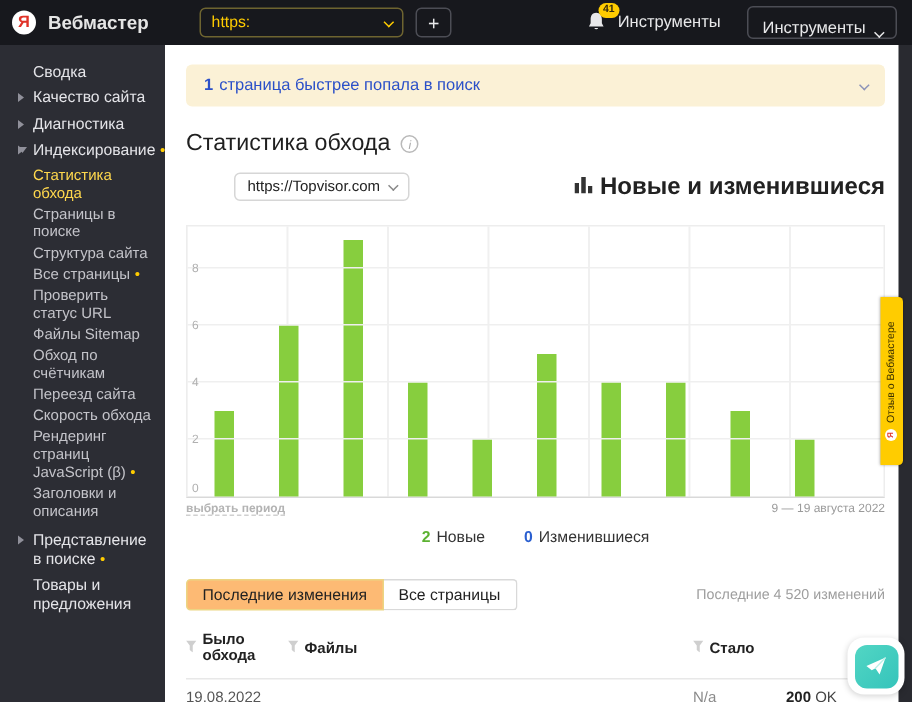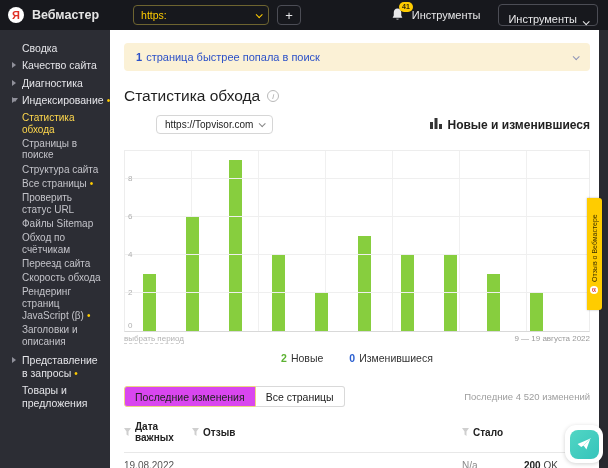--- a/index.html
+++ b/index.html
@@ -52,47 +52,47 @@
   .page-title-row { display:flex; align-items:center; gap:7px; margin-top:16px; }
   .page-title { font-size:15.5px; color:#1f1f1f; font-weight:500; }
   .info-icon { width:12px; height:12px; border:1px solid #b9b9b9; border-radius:50%; color:#a8a8a8;
                font-size:8px; display:flex; align-items:center; justify-content:center; font-style:italic; cursor:pointer; }
 
   .controls-row { display:flex; align-items:center; margin-top:10px;padding-left:32px; }
   .url-select { border:1px solid #d6d6d6; border-radius:4px; height:19px; display:flex; align-items:center;
                 gap:6px; padding:0 8px; font-size:10px; color:#222; cursor:pointer; }
   .url-select .chev { color:#888; }
   .view-toggles { margin-left:auto; display:flex; align-items:center; gap:16px; }
-  .view-toggle { display:flex; align-items:center; gap:5px; font-size:12px; cursor:pointer; }
+  .view-toggle { display:flex; align-items:center; gap:5px; font-size:16px; cursor:pointer; }
   .view-toggle.active { color:#222; font-weight:bold; }
   .view-toggle.inactive { color:#9a9a9a; }
 
   
   .chart-wrap { margin-top:16px; }
   .plot { position:relative; height:182px; border:1px solid #ededed; border-bottom:1px solid #d9d9d9;
           background-image:linear-gradient(90deg,#f0f0f0 1px,transparent 1px);
           background-size:67px 100%; background-position:-1px 0; }
   .gridline { position:absolute; left:0; right:0; height:1px; background:#efefef; }
   .ylabel { position:absolute; left:3px; font-size:8px; color:#b0b0b0; }
   .bars { position:absolute; left:18px; right:46px; top:0; bottom:0; display:flex;
           align-items:flex-end; justify-content:space-between; }
   .bar { width:13px; }
   .plot-footer { display:flex; margin-top:2px; }
-  .period-link { font-size:8px; color:#b3b3b3; border-bottom:1px dashed #d0d0d0; cursor:pointer; }
+  .period-link { font-size:8px; color:#b3b3b3; border-bottom:1px dashed #d0d0d0; cursor:pointer;font-weight:bold; }
   .date-range { margin-left:auto; font-size:8px; color:#9a9a9a; }
 
   .legend { display:flex; justify-content:center; gap:26px; margin-top:8px; }
   .legend-item { font-size:10.5px; color:#333; cursor:pointer; display:flex; gap:4px; }
   .legend-item .num { font-weight:bold; }
 
   
   .tabs-row { display:flex; align-items:center; margin-top:22px; }
   .tab { height:21px; font-size:10.5px; padding:0 10px; display:flex; align-items:center; cursor:pointer;
          border:1px solid #d9d9d9; background:#fff; color:#222; }
-  .tab.active { background:#d946ef; border-color:#ecd583; }
+  .tab.active { background:#fdba74; border-color:#ecd583; }
   .tab:first-child { border-radius:3px 0 0 3px; }
   .tab:last-child { border-radius:0 3px 3px 0; border-left:none; }
   .changes-count { margin-left:auto; font-size:9.5px; color:#9e9e9e; }
 
   .table { margin-top:14px; }
   .t-row { display:grid; grid-template-columns:60px 1fr 54px 66px; column-gap:8px; align-items:center; }
   .t-head { font-size:10px; font-weight:bold; color:#222; padding-bottom:9px; border-bottom:1px solid #e8e8e8; }
   .t-head .hcell { display:flex; align-items:center; gap:4px; cursor:pointer; }
   .t-body .t-row { height:26px; border-bottom:1px solid #f2f2f2; font-size:10px; color:#555; }
   .na-link { color:#8a8a8a; border-bottom:1px dotted #aaa; cursor:pointer; width:fit-content; }
@@ -152,21 +152,21 @@
       <div class="sub-item"><span>Структура сайта</span></div>
       <div class="sub-item"><span>Все страницы</span><span class="dot">•</span></div>
       <div class="sub-item"><span>Проверить статус URL</span></div>
       <div class="sub-item"><span>Файлы Sitemap</span></div>
       <div class="sub-item"><span>Обход по счётчикам</span></div>
       <div class="sub-item"><span>Переезд сайта</span></div>
       <div class="sub-item"><span>Скорость обхода</span></div>
       <div class="sub-item"><span>Рендеринг страниц JavaScript (β)</span><span class="dot">•</span></div>
       <div class="sub-item"><span>Заголовки и описания</span></div>
     </div>
-    <div class="side-item"><span class="arr right"></span><span>Представление в запросы</span><span class="dot">•</span></div>
+    <div class="side-item"><span class="arr right"></span><span>Представление в поиске</span><span class="dot">•</span></div>
     <div class="side-item"><span>Товары и предложения</span></div>
   </aside>
 
 <main class="content">
 
   <div class="banner">
     <b>1</b>
     <span>страница быстрее попала в поиск</span>
     <span class="flex1"></span>
     <span class="chev"></span>
@@ -241,27 +241,27 @@
       </div>
     <span class="changes-count">Последние 4 520 изменений</span>
   </div>
 
   <div class="table">
     <div class="t-row t-head" id="t-head">
         <div class="hcell">
           <span><svg width="7" height="8" viewBox="0 0 7 8">
               <path d="M0 0h7L4.5 3.4V8L2.5 6.4V3.4Z" fill="#cfcfcf"></path>
             </svg></span>
-          <span>Дата важных</span>
+          <span>Было обхода</span>
         </div>
         <div class="hcell">
           <span><svg width="7" height="8" viewBox="0 0 7 8">
               <path d="M0 0h7L4.5 3.4V8L2.5 6.4V3.4Z" fill="#cfcfcf"></path>
             </svg></span>
-          <span>Отзыв</span>
+          <span>Файлы</span>
         </div>
         <div class="hcell">
           <span><svg width="7" height="8" viewBox="0 0 7 8">
               <path d="M0 0h7L4.5 3.4V8L2.5 6.4V3.4Z" fill="#cfcfcf"></path>
             </svg></span>
           <span>Стало</span>
         </div>
       </div>
     <div class="t-body" id="t-body">
         <div class="t-row">

